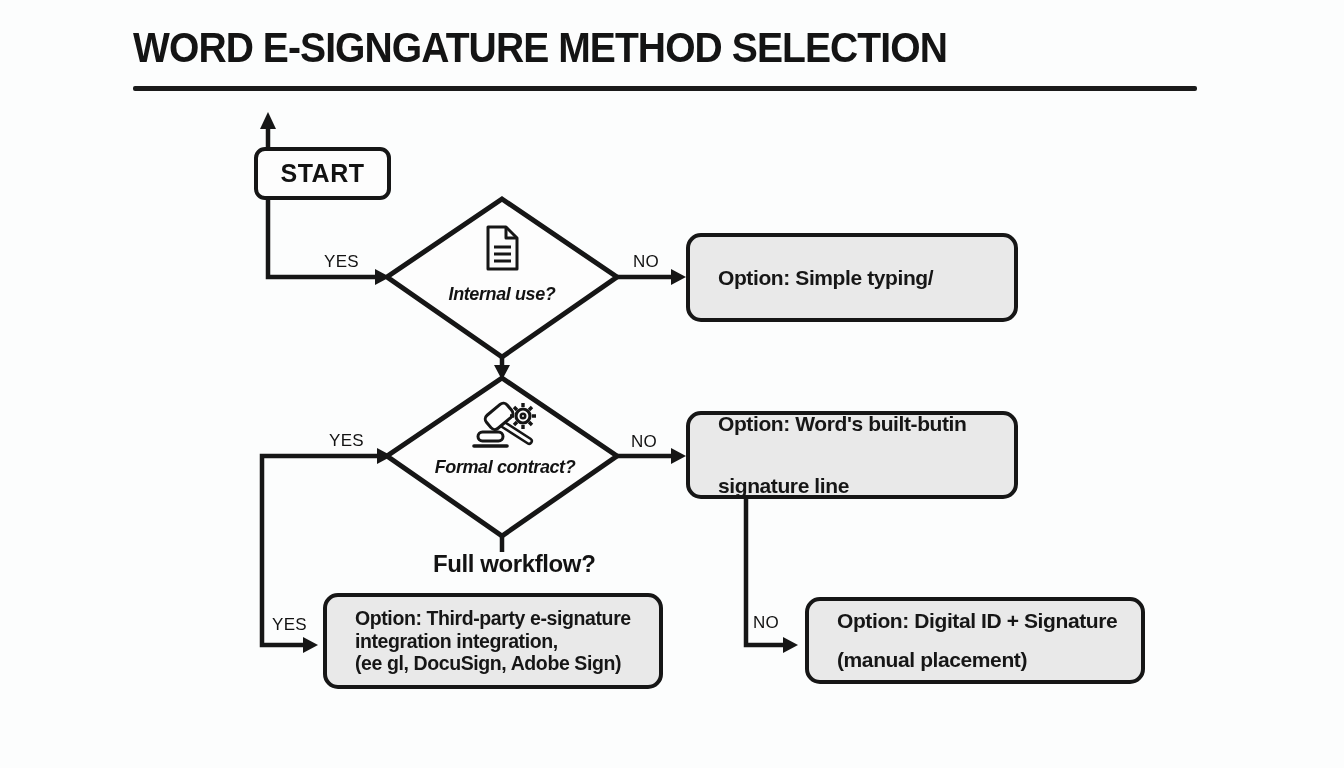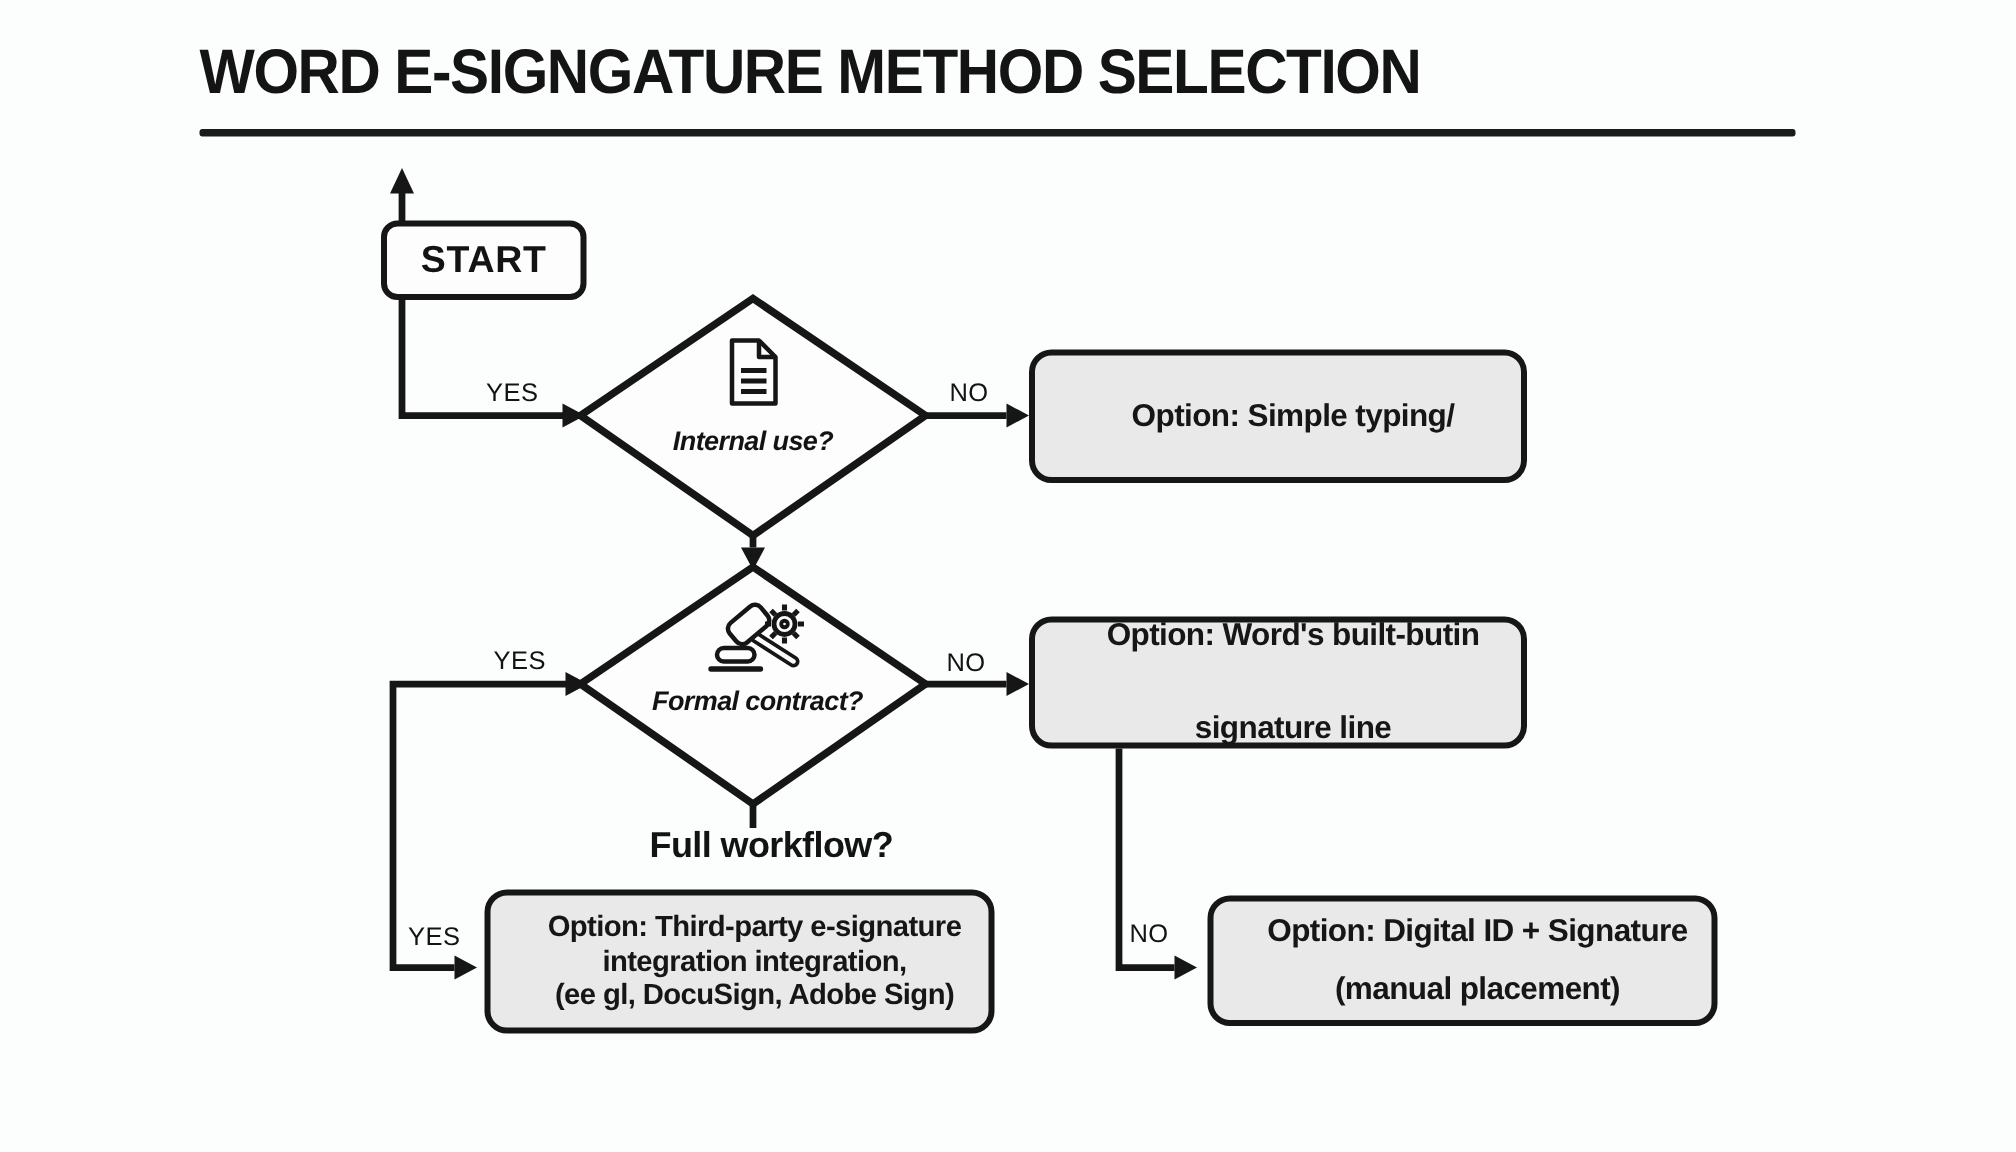--- a/index.html
+++ b/index.html
@@ -33,21 +33,20 @@
     border:4.5px solid #161616;border-radius:11px;background:#fdfdfd;
     display:flex;align-items:center;justify-content:center;
     font-size:25px;font-weight:700;letter-spacing:0.5px;margin-left:44px;
   }
   .opt-box{
     border:4.5px solid #161616;border-radius:15px;background:#e9e9e9;
     display:flex;flex-direction:column;justify-content:center;
     padding-left:28px;padding-right:8px;
     font-size:21px;font-weight:700;line-height:26px;letter-spacing:-0.4px;
     color:#161616;
-    align-items:center;
   }
   .box-typing   {left:686px;top:233px;width:332px;height:89px;}
   .box-builtin  {left:686px;top:411px;width:332px;height:88px;gap:36px;}
   .box-thirdparty{left:323px;top:593px;width:340px;height:96px;
                   font-size:19.5px;line-height:22.5px;}
   .box-digitalid{left:805px;top:597px;width:340px;height:87px;gap:13px;}
 
   .diamond-label{
     position:absolute;z-index:2;width:230px;text-align:center;
     font-size:18px;font-weight:700;letter-spacing:-0.4px;font-style:italic;

